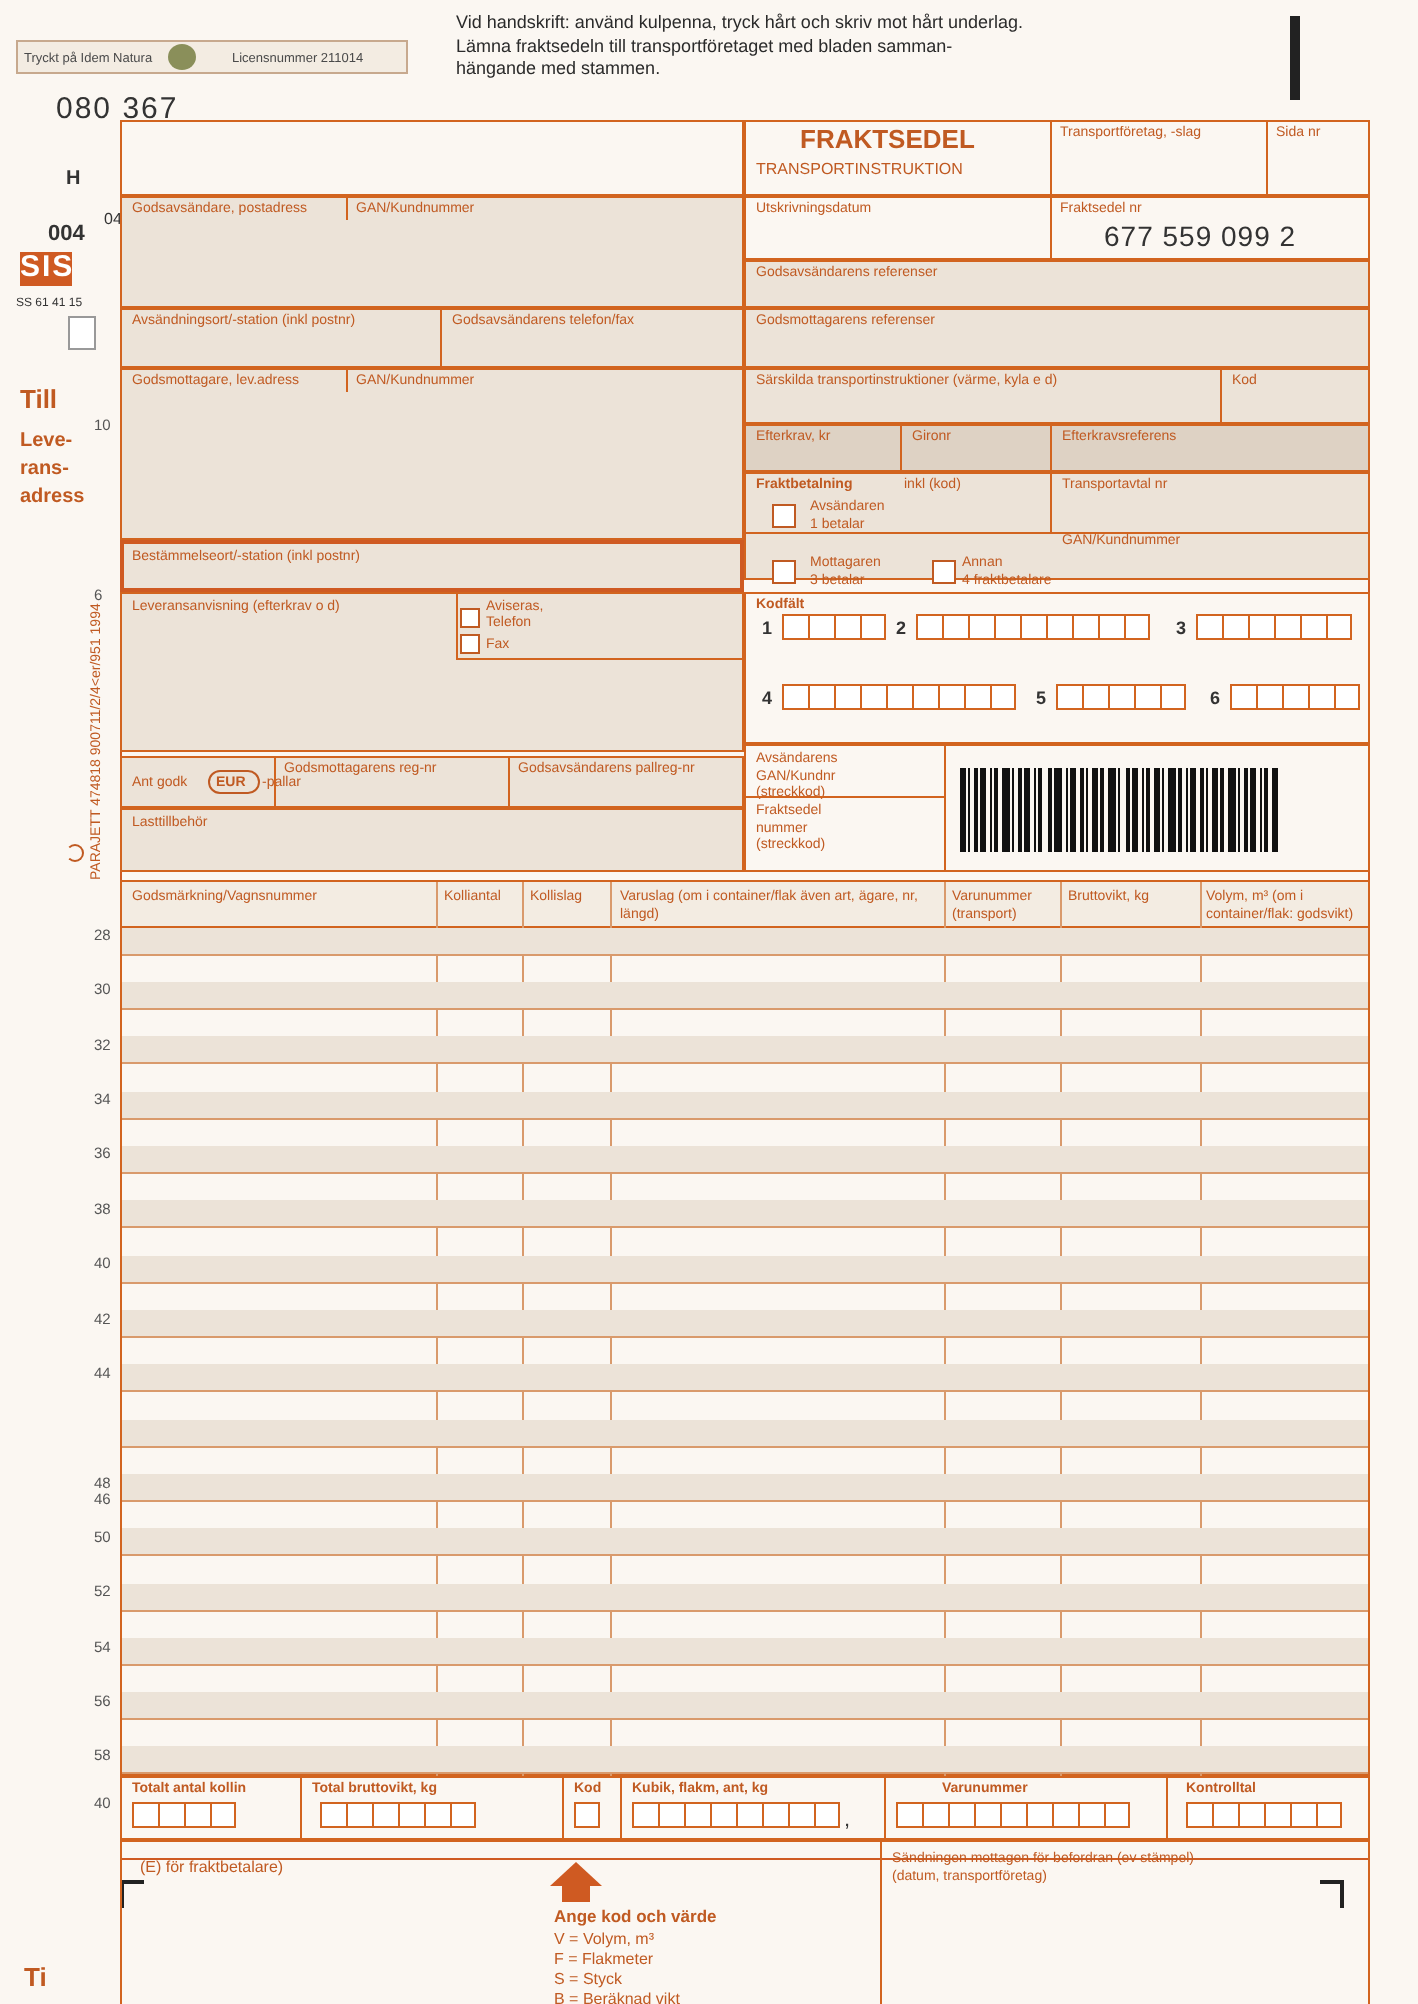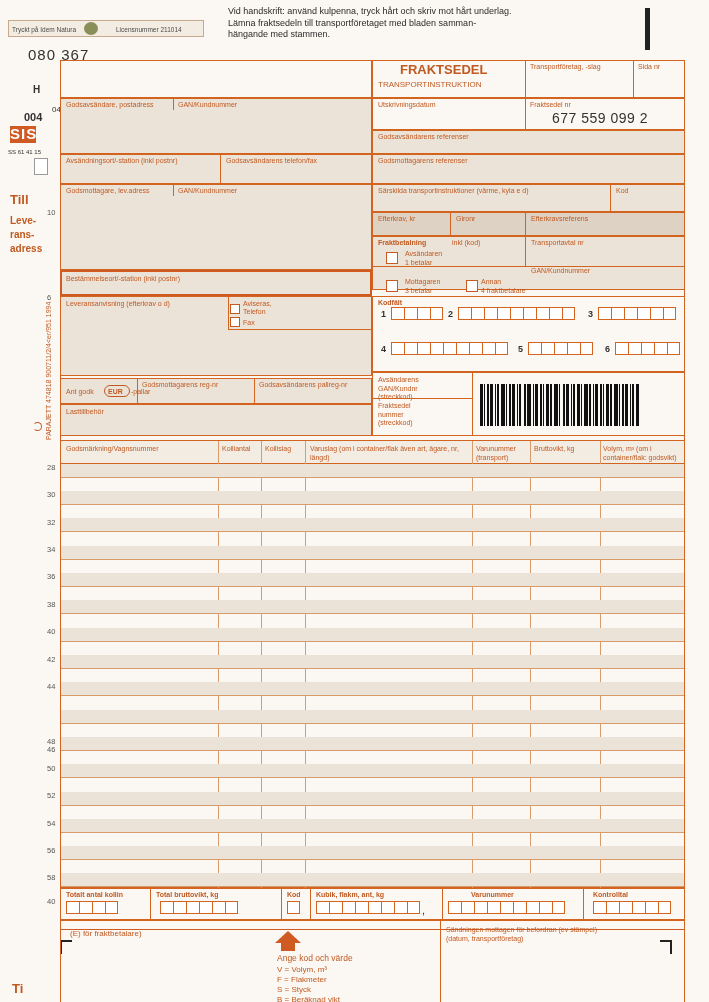--- a/index.html
+++ b/index.html
@@ -479,19 +479,19 @@
   <div class="bx" style="left:60px;top:920px;width:625px;height:82px;border-bottom:none;"></div>
   <div class="lbl" style="left:70px;top:930px;font-size:8px;">(E) för fraktbetalare)</div>
 
   <div class="vline" style="left:440px;top:920px;height:82px;background:#d2641f;"></div>
   <div class="lbl" style="left:446px;top:926px;">Sändningen mottagen för befordran (ev stämpel)</div>
   <div class="lbl" style="left:446px;top:935px;">(datum, transportföretag)</div>
 
   <div class="abs" style="left:281px;top:938px;width:14px;height:13px;background:#cf5a22;"></div>
   <div class="abs" style="left:275px;top:931px;width:0;height:0;border-left:13px solid transparent;border-right:13px solid transparent;border-bottom:12px solid #cf5a22;"></div>
 
-  <div class="lbl" style="left:277px;top:954px;font-size:8.5px;font-weight:normal;">Ange kod och värde</div>
+  <div class="lbl" style="left:277px;top:954px;font-size:8.5px;font-weight:bold;">Ange kod och värde</div>
   <div class="lbl" style="left:277px;top:966px;font-size:8px;">V = Volym, m³</div>
   <div class="lbl" style="left:277px;top:976px;font-size:8px;">F = Flakmeter</div>
   <div class="lbl" style="left:277px;top:986px;font-size:8px;">S = Styck</div>
   <div class="lbl" style="left:277px;top:996px;font-size:8px;">B = Beräknad vikt</div>
 
 </div>
 
 </body></html>

